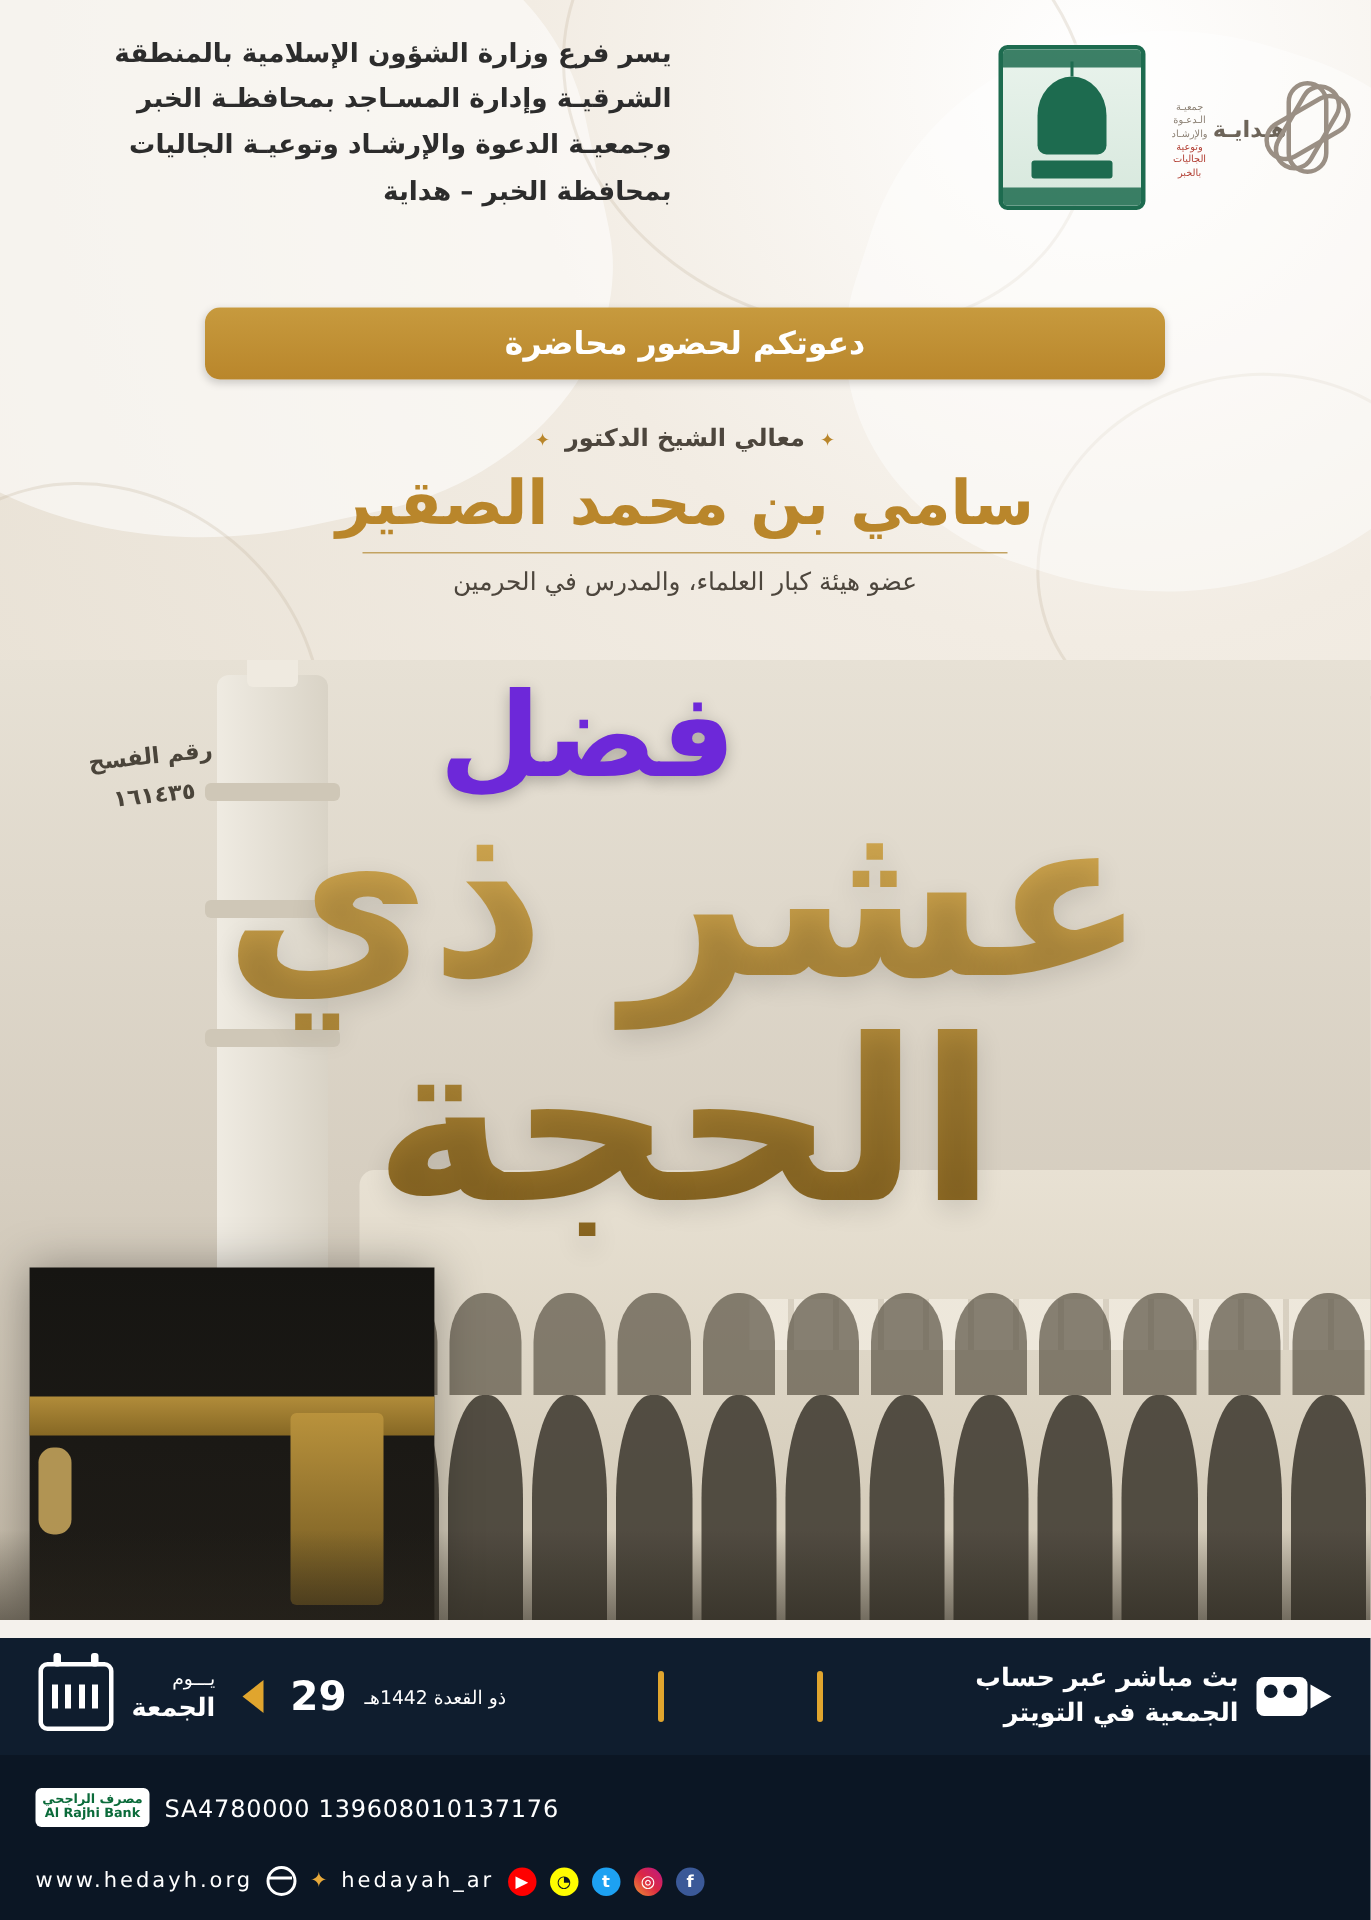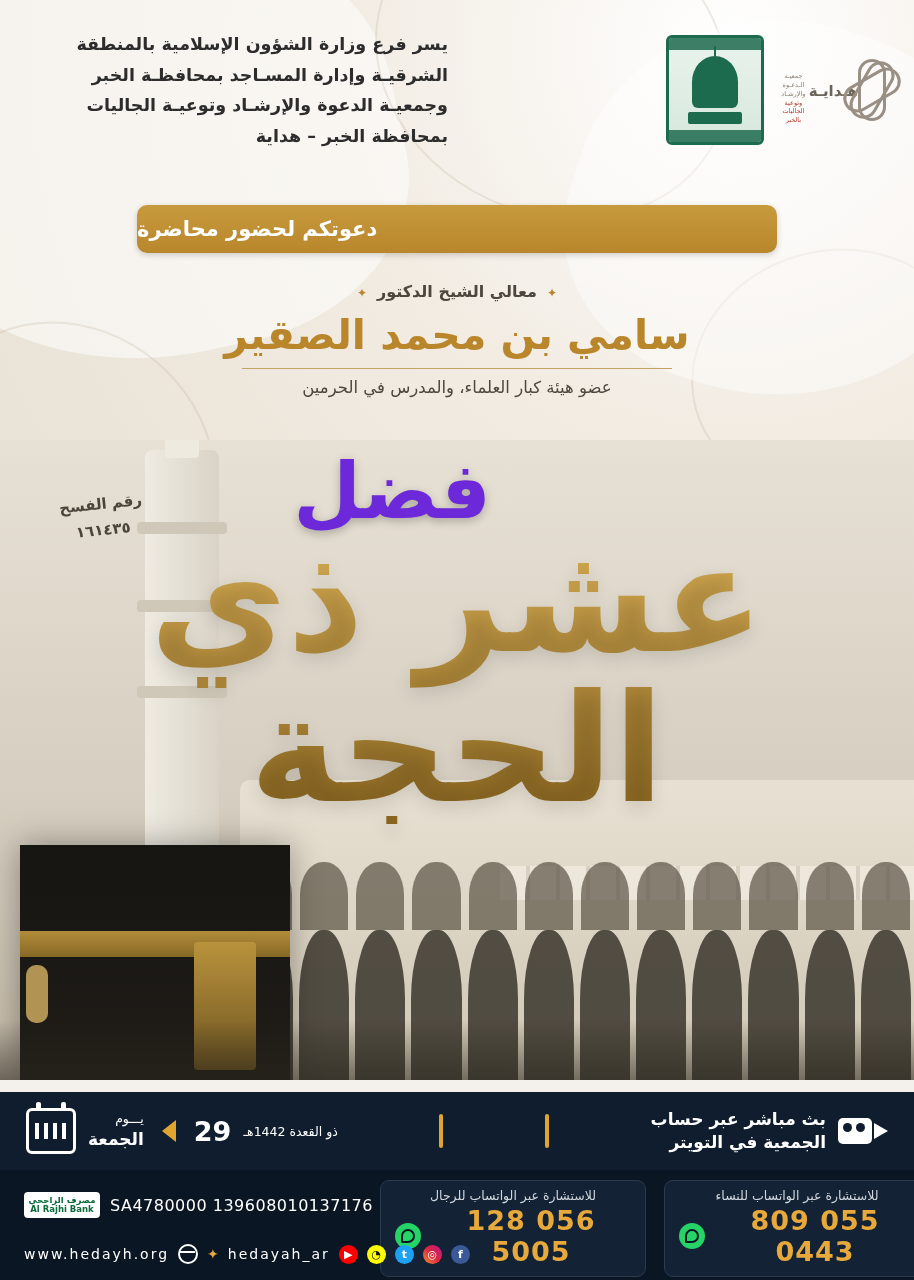--- a/index.html
+++ b/index.html
@@ -32,22 +32,22 @@
   }
   .swirl{
     position:absolute;border:2px solid rgba(190,175,150,.25);border-radius:50%;
   }
   .swirl.s1{width:360px;height:300px;top:-90px;right:180px;transform:rotate(25deg);}
   .swirl.s2{width:280px;height:240px;top:250px;right:-60px;transform:rotate(-15deg);}
   .swirl.s3{width:300px;height:260px;top:330px;left:-80px;transform:rotate(40deg);}
 
   
   .header{
-    position:absolute;top:29px;right:28px;left:28px;height:140px;
-    display:flex;flex-direction:row-reverse;justify-content:space-between;align-items:flex-start;
+    position:absolute;top:12px;right:28px;left:28px;height:140px;
+    display:flex;flex-direction:row-reverse;justify-content:space-between;align-items:center;
   }
   .header-text{
     text-align:right;direction:rtl;
     font-size:17.5px;line-height:1.75;color:#2c2c2c;font-weight:bold;
     max-width:420px;letter-spacing:0px;
   }
   .header-logos{display:flex;flex-direction:row;align-items:center;gap:14px;margin-top:6px;}
 
   .logo-hedayah{display:flex;flex-direction:row;align-items:center;width:108px;}
   .logo-hedayah .mark{
@@ -76,21 +76,21 @@
   }
   .logo-ministry .book{width:54px;height:12px;background:#1d6b4f;border-radius:2px;}
   .logo-ministry .band{position:absolute;top:0;left:0;right:0;height:12px;background:#1d6b4f;opacity:.85;}
   .logo-ministry .band.b2{top:auto;bottom:0;}
 
   
   .invite-bar{
     position:absolute;top:205px;left:137px;width:640px;height:48px;
     background:linear-gradient(#c79a3e,#b9862b);
     border-radius:10px;
-    display:flex;align-items:center;justify-content:flex-end;
+    display:flex;align-items:center;justify-content:center;
     box-shadow:0 2px 6px rgba(0,0,0,.18);
   }
   .invite-bar span{color:#fff;font-size:21px;font-weight:bold;letter-spacing:3px;}
 
   
   .speaker{position:absolute;top:282px;left:0;right:0;text-align:center;}
   .speaker .title-row{font-size:16px;color:#4d463d;font-weight:bold;letter-spacing:1px;}
   .speaker .title-row .dia{color:#b9862b;font-size:12px;vertical-align:middle;margin:0 10px;}
   .speaker .name{
     font-size:41px;font-weight:bold;color:#b9862b;margin-top:10px;letter-spacing:0px;
@@ -425,36 +425,20 @@
           <div class="lens"></div>
           <div class="dot"></div>
           <div class="dot2"></div>
       </div>
     </div>
 
   </div>
 
   <div class="footer">
 
-    <div class="contacts">
-      <div class="contact-card">
-        <div class="label">للاستشارة عبر الواتساب للرجال</div>
-        <div class="row">
-          <div class="wa"></div>
-          <div class="num">056 128 5005</div>
-        </div>
-      </div>
-      <div class="contact-card">
-        <div class="label">للاستشارة عبر الواتساب للنساء</div>
-        <div class="row">
-          <div class="wa"></div>
-          <div class="num">055 809 0443</div>
-        </div>
-      </div>
-    </div>
 
     <div class="bank-row">
       <div class="bank-logo">
         <span>مصرف الراجحي</span>
         <span>Al Rajhi Bank</span>
       </div>
       <div class="iban">SA4780000 139608010137176</div>
     </div>
 
     <div class="social-row">

